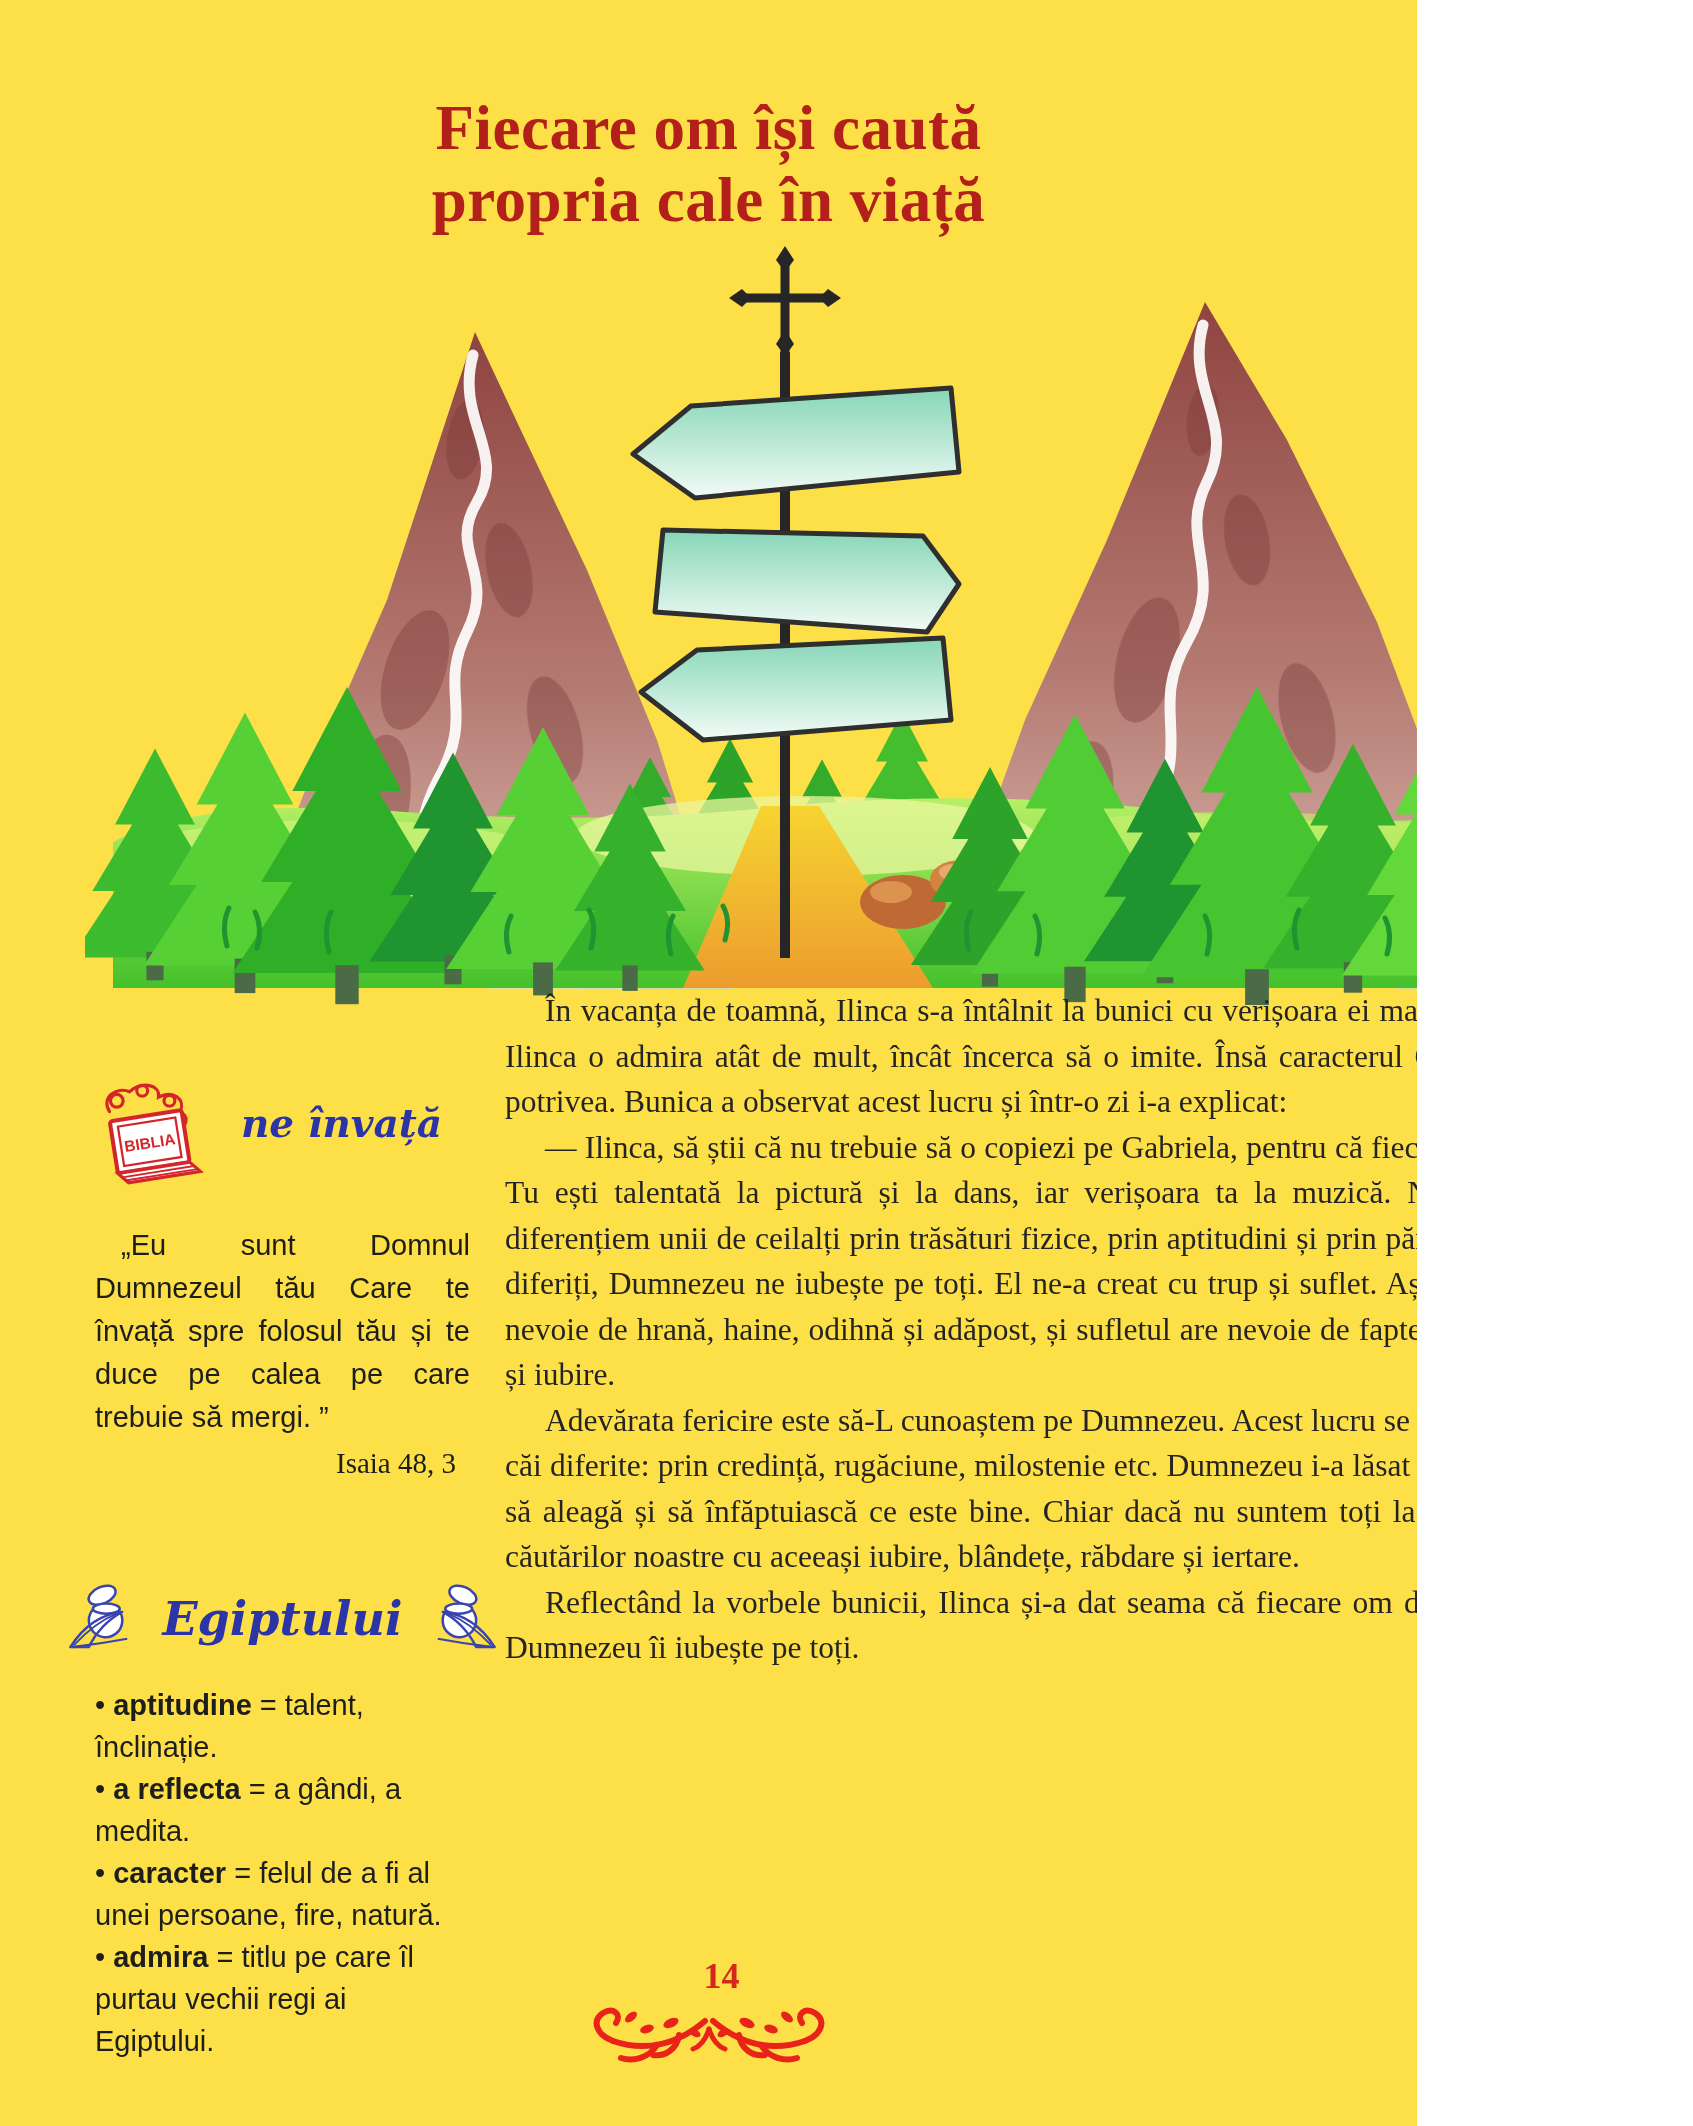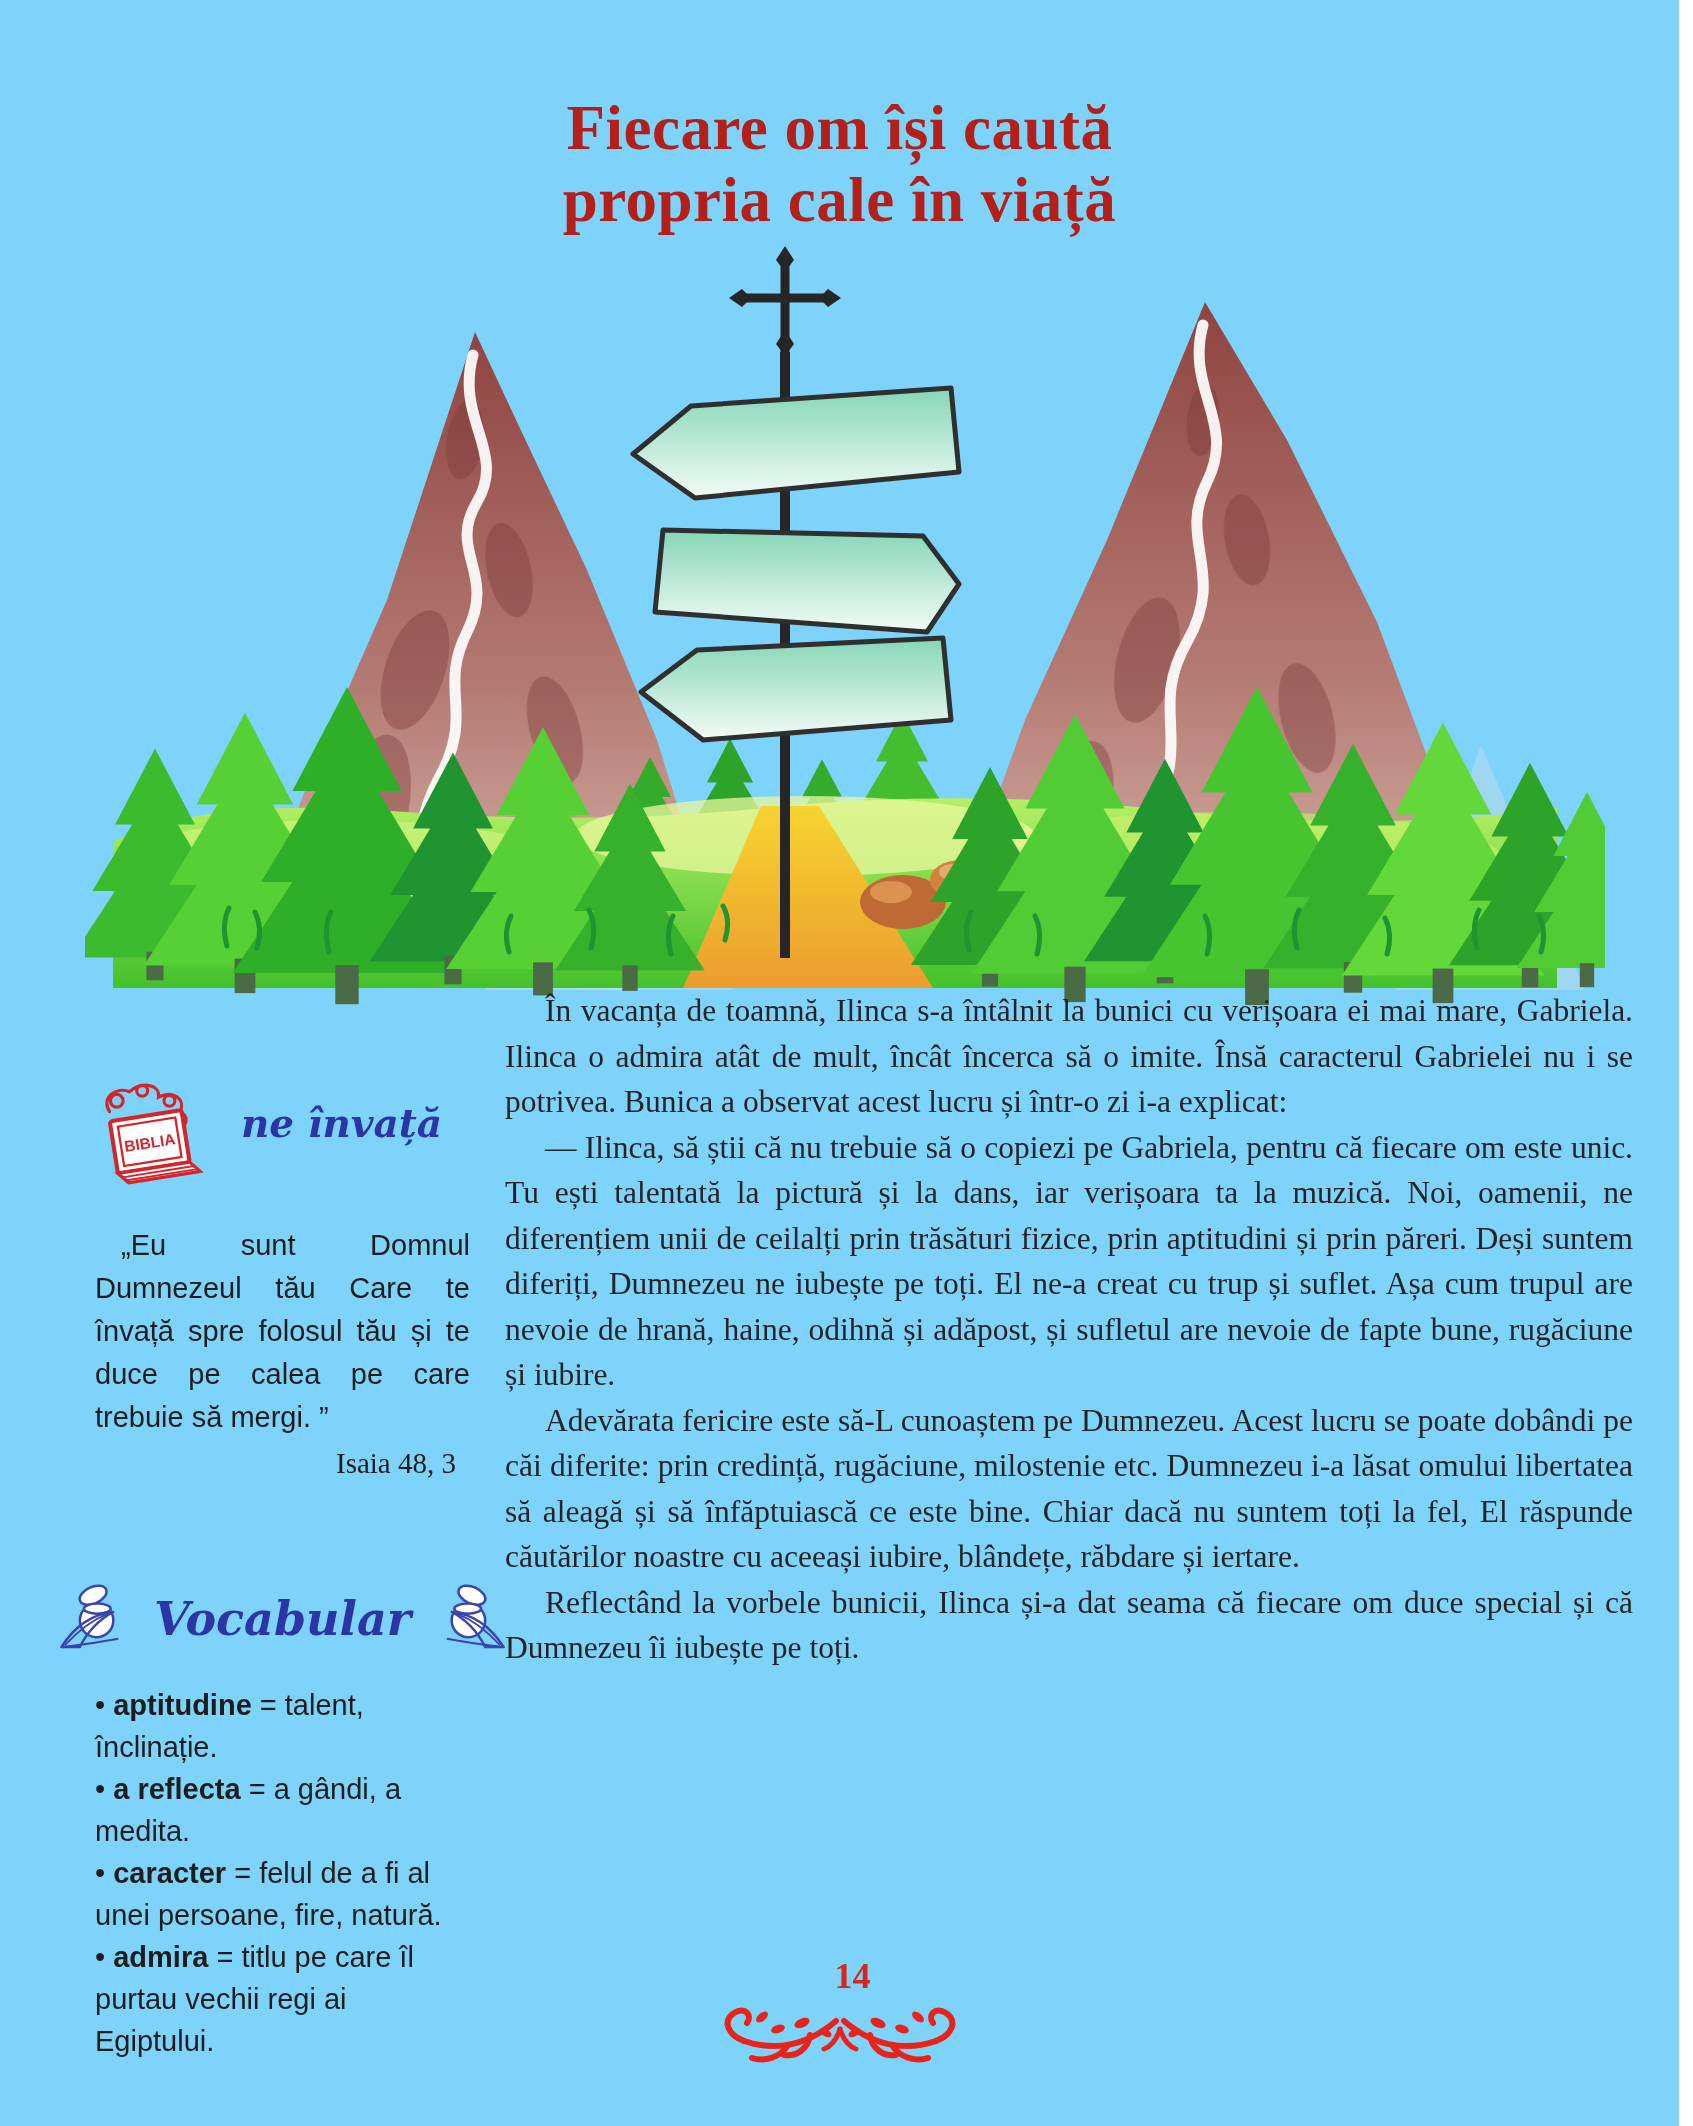--- a/index.html
+++ b/index.html
@@ -1,18 +1,18 @@
 <!DOCTYPE html>
 <html><head>
 <meta charset="utf-8">
 <style>
   * { margin:0; padding:0; box-sizing:border-box; }
   body { background:#ffffff; }
   .page {
-    position:relative; width:1679px; height:2126px; background:#7dd3fc;
+    position:relative; width:1417px; height:2126px; background:#fde047;
     overflow:hidden; font-family:"Liberation Serif", serif;
   }
   .title {
     position:absolute; top:92px; left:0; width:100%;
     text-align:center; color:#b22019; font-weight:bold;
     font-size:63px; line-height:72px; letter-spacing:0.5px;
     font-family:"Liberation Serif", serif;
   }
   .illustration { position:absolute; left:85px; top:240px; }
 
@@ -256,21 +256,21 @@
           <g stroke="#3a44ae" stroke-width="3" fill="#ffffff" stroke-linejoin="round">
             <ellipse cx="42" cy="18" rx="17" ry="10" transform="rotate(-24 42 18)"></ellipse>
             <path d="M32,34 a20,20 0 1 0 30,2 Z"></path>
             <ellipse cx="47" cy="34" rx="16" ry="6"></ellipse>
             <path d="M4,80 Q28,42 66,38 Q40,52 26,80 Z" fill="none"></path>
             <path d="M8,78 Q34,50 60,40" fill="none" stroke-width="2"></path>
             <path d="M6,80 Q40,76 72,70" fill="none" stroke-width="2.5"></path>
           </g>
         </svg>
       </span>
-      <span class="vocab-heading">Vocabular</span>
+      <span class="vocab-heading">Egiptului</span>
       <span>
         <svg width="92" height="74" viewBox="0 0 110 88">
           <g transform="translate(110,0) scale(-1,1)" stroke="#3a44ae" stroke-width="3" fill="#ffffff" stroke-linejoin="round">
             <ellipse cx="42" cy="18" rx="17" ry="10" transform="rotate(-24 42 18)"></ellipse>
             <path d="M32,34 a20,20 0 1 0 30,2 Z"></path>
             <ellipse cx="47" cy="34" rx="16" ry="6"></ellipse>
             <path d="M4,80 Q28,42 66,38 Q40,52 26,80 Z" fill="none"></path>
             <path d="M8,78 Q34,50 60,40" fill="none" stroke-width="2"></path>
             <path d="M6,80 Q40,76 72,70" fill="none" stroke-width="2.5"></path>
           </g>

